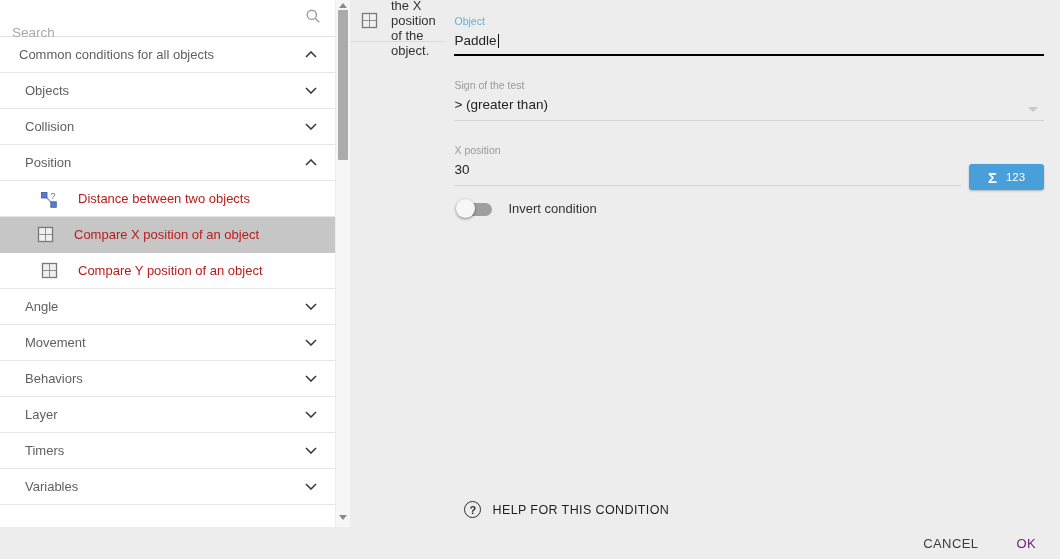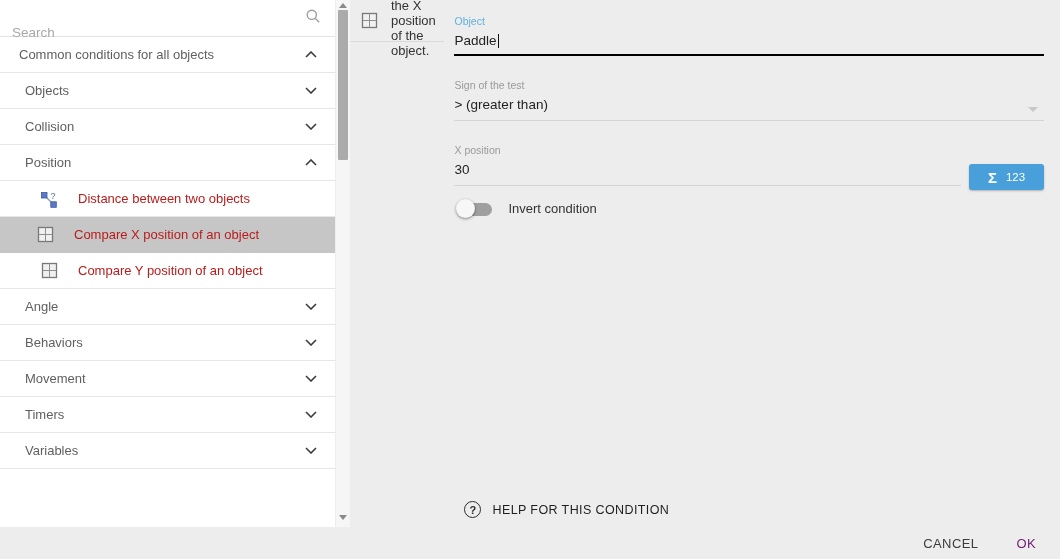--- a/index.html
+++ b/index.html
@@ -216,37 +216,45 @@
   <div class="sb-row lvl2">
     <span class="label">Angle</span>
     <span class="sb-chevron">
       <svg width="12" height="7" viewBox="0 0 12 7">
           <polyline points="1,1 6,6 11,1" fill="none" stroke="#3c3c3c" stroke-width="1.6"></polyline>
         </svg>
     </span>
   </div>
 
   <div class="sb-row lvl2">
+    <span class="label">Movement</span>
+    <span class="sb-chevron">
+      <svg width="12" height="7" viewBox="0 0 12 7">
+          <polyline points="1,1 6,6 11,1" fill="none" stroke="#3c3c3c" stroke-width="1.6"></polyline>
+        </svg>
+    </span>
+  </div>
+
+  <div class="sb-row lvl2">
     <span class="label">Behaviors</span>
     <span class="sb-chevron">
       <svg width="12" height="7" viewBox="0 0 12 7">
           <polyline points="1,1 6,6 11,1" fill="none" stroke="#3c3c3c" stroke-width="1.6"></polyline>
         </svg>
     </span>
   </div>
 
   <div class="sb-row lvl2">
-    <span class="label">Movement</span>
-    <span class="sb-chevron">
-      <svg width="12" height="7" viewBox="0 0 12 7">
-          <polyline points="1,1 6,6 11,1" fill="none" stroke="#3c3c3c" stroke-width="1.6"></polyline>
-        </svg>
-    </span>
-  </div>
-
+    <span class="label">Layer</span>
+    <span class="sb-chevron">
+      <svg width="12" height="7" viewBox="0 0 12 7">
+          <polyline points="1,1 6,6 11,1" fill="none" stroke="#3c3c3c" stroke-width="1.6"></polyline>
+        </svg>
+    </span>
+  </div>
 
   <div class="sb-row lvl2">
     <span class="label">Timers</span>
     <span class="sb-chevron">
       <svg width="12" height="7" viewBox="0 0 12 7">
           <polyline points="1,1 6,6 11,1" fill="none" stroke="#3c3c3c" stroke-width="1.6"></polyline>
         </svg>
     </span>
   </div>
 

